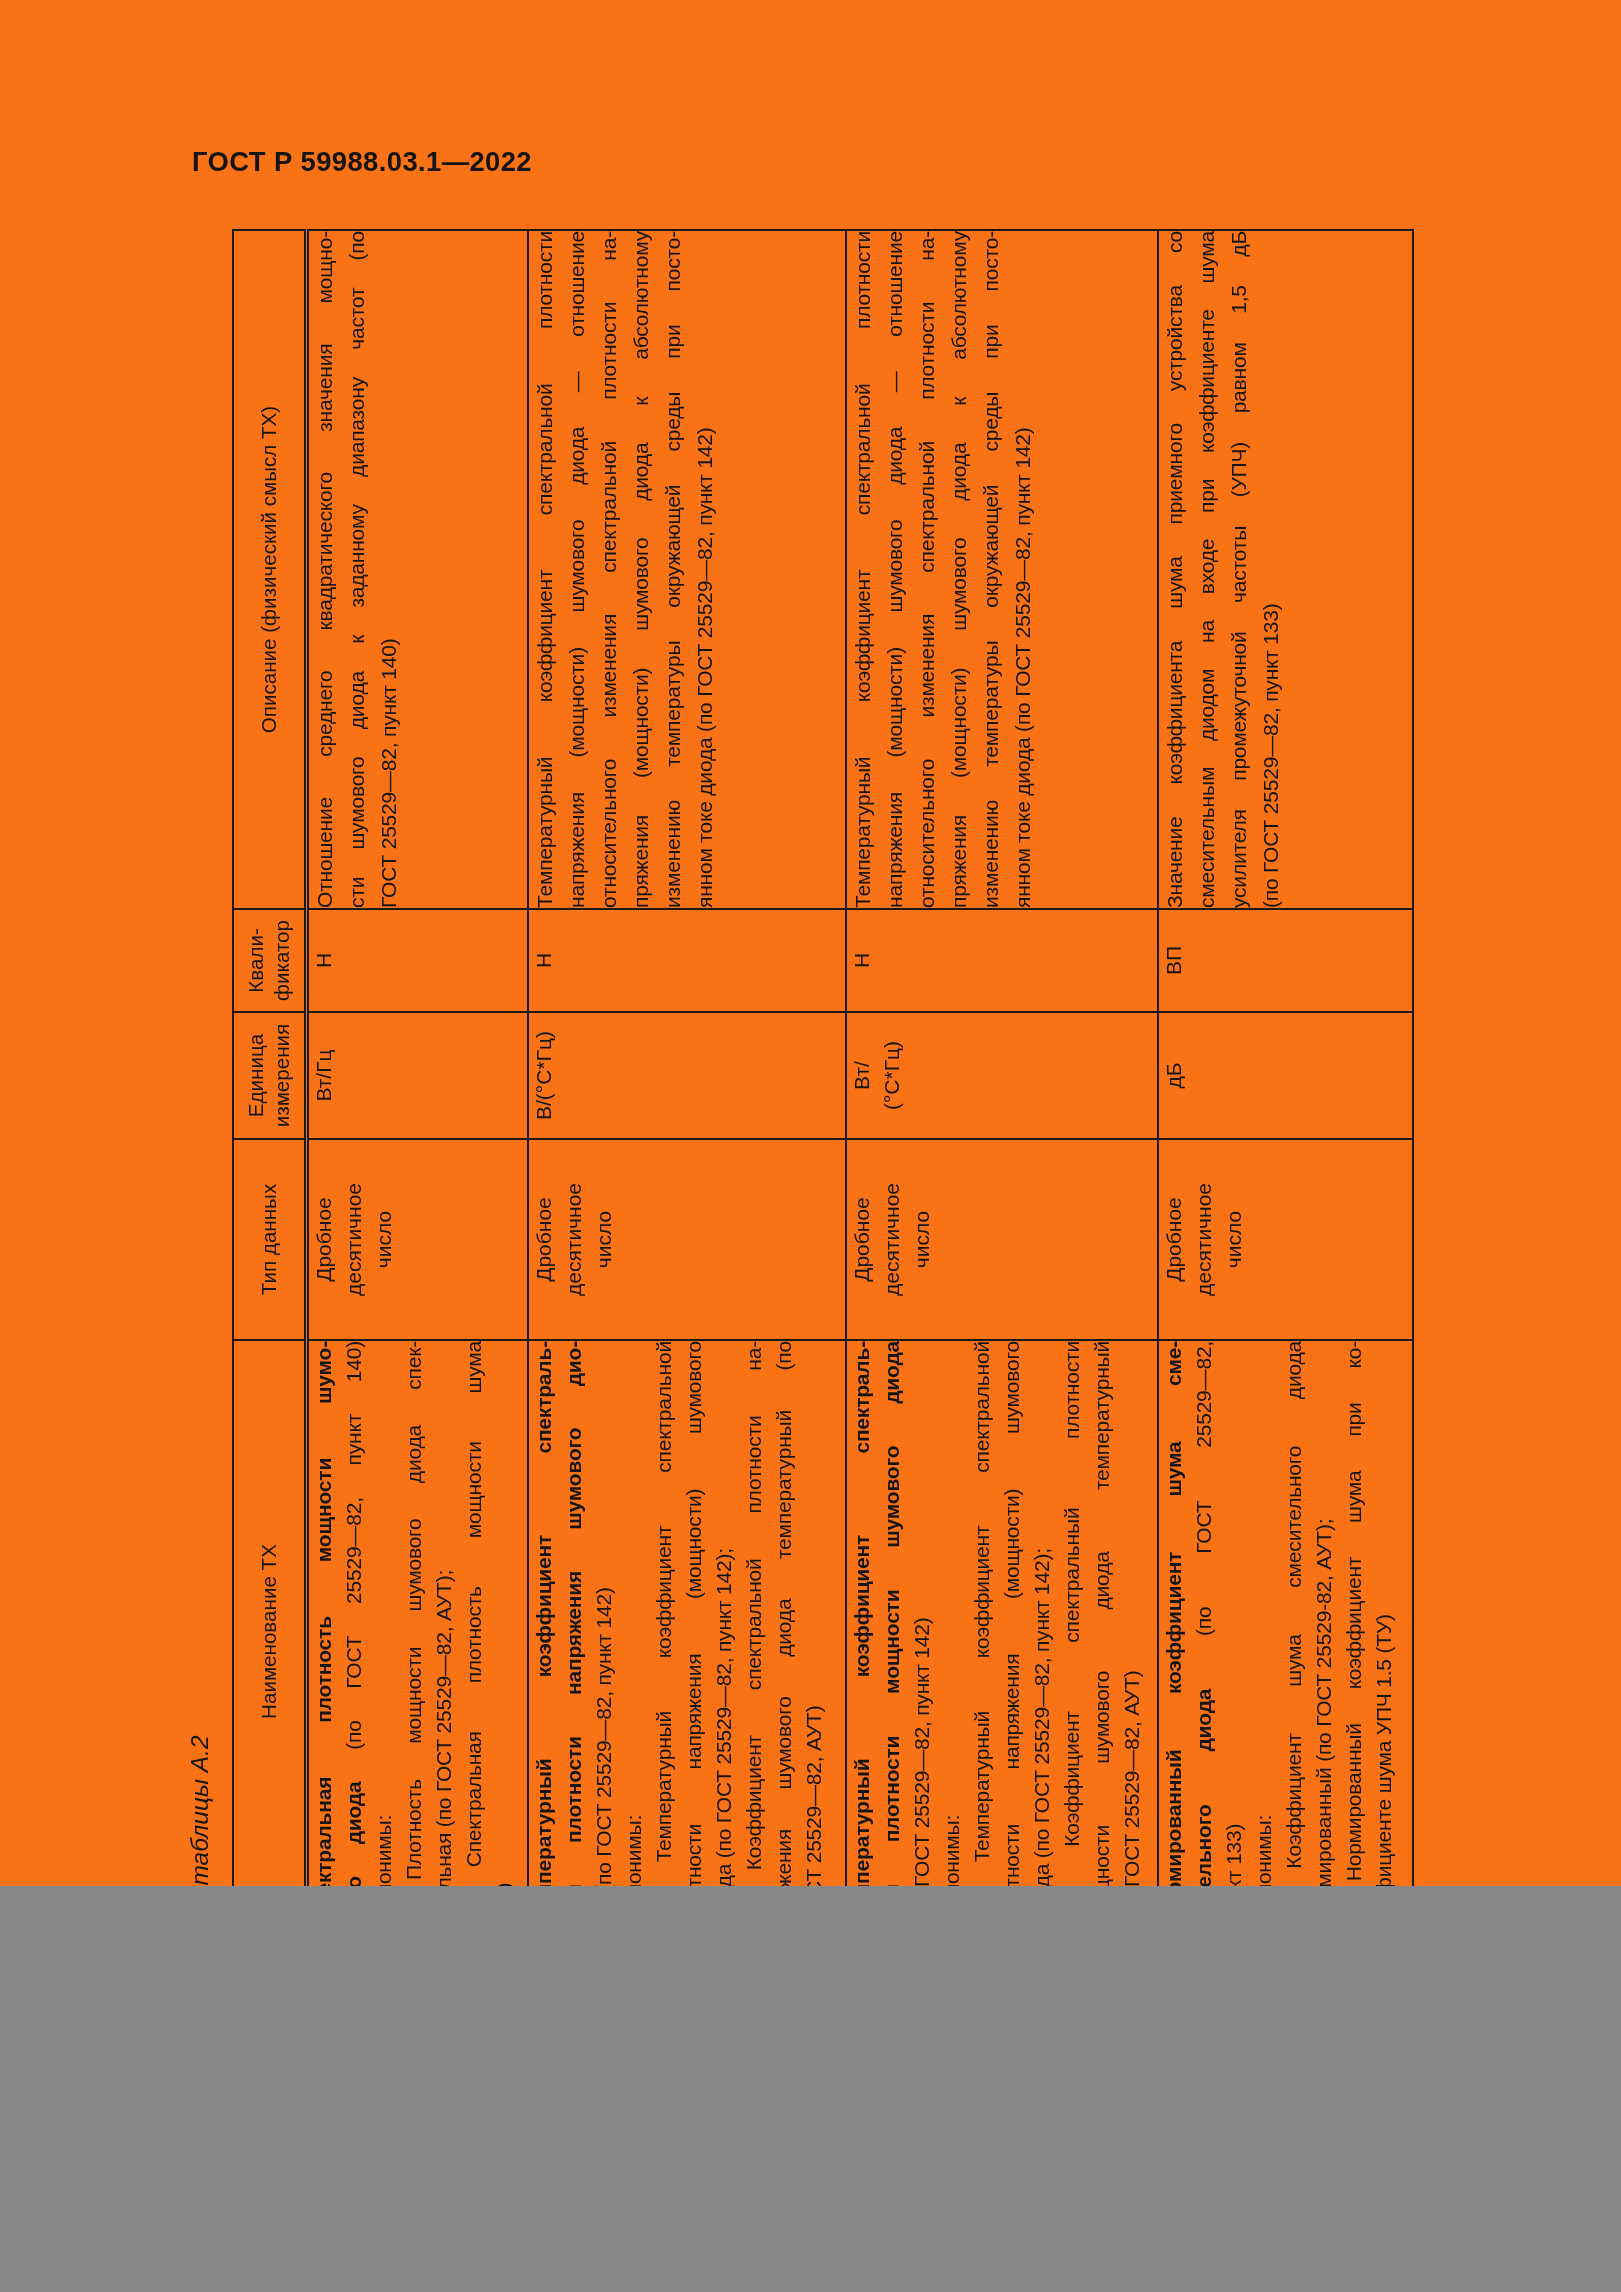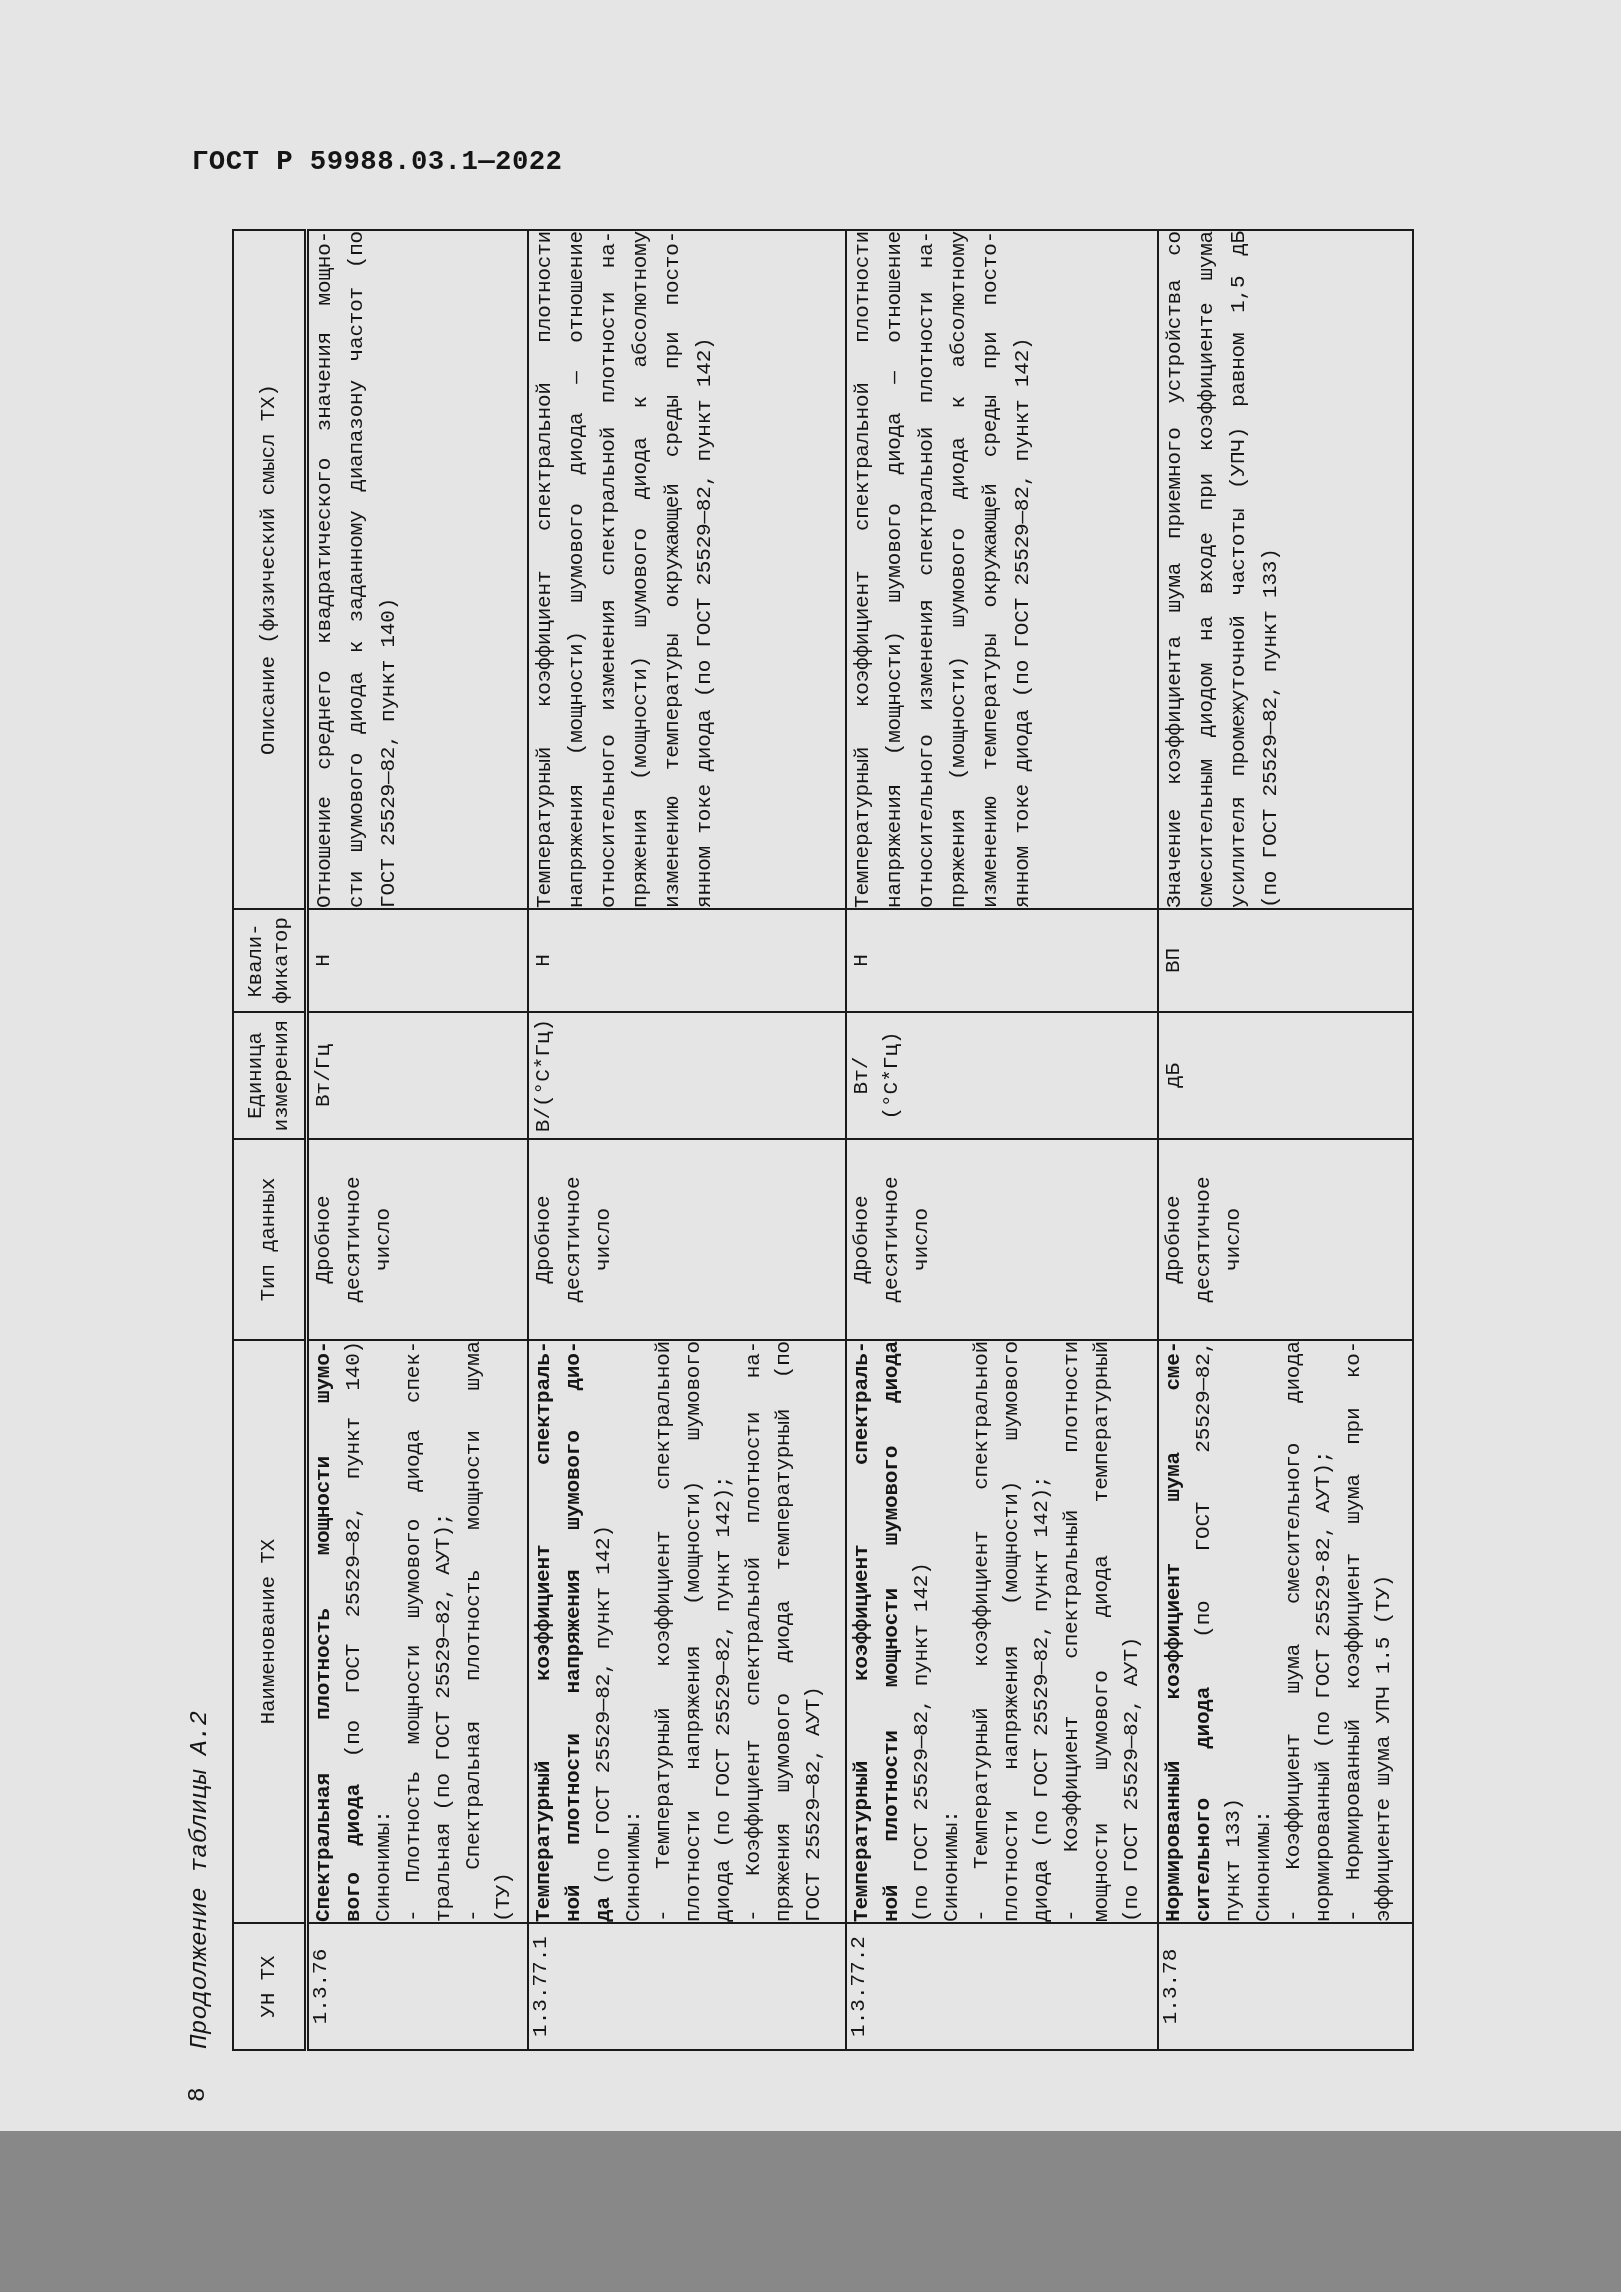--- a/index.html
+++ b/index.html
@@ -1,23 +1,23 @@
 <!DOCTYPE html>
 <html><head>
 <meta charset="utf-8">
 <style>
   html, body { margin: 0; padding: 0; background: #888; }
   .page {
     position: relative;
     width: 1621px;
-    height: 2131px;
+    height: 1886px;
     margin: 0 auto;
-    background: #e5e5e5;
+    background: #f97316;
     overflow: hidden;
-    font-family: Liberation Mono, monospace;
+    font-family: Liberation Sans, sans-serif;
     color: #151515;
   }
   .doc-header {
     position: absolute;
     left: 192px;
     top: 146px;
     font-size: 27.4px;
     font-weight: bold;
     letter-spacing: 0.4px;
     white-space: nowrap;

